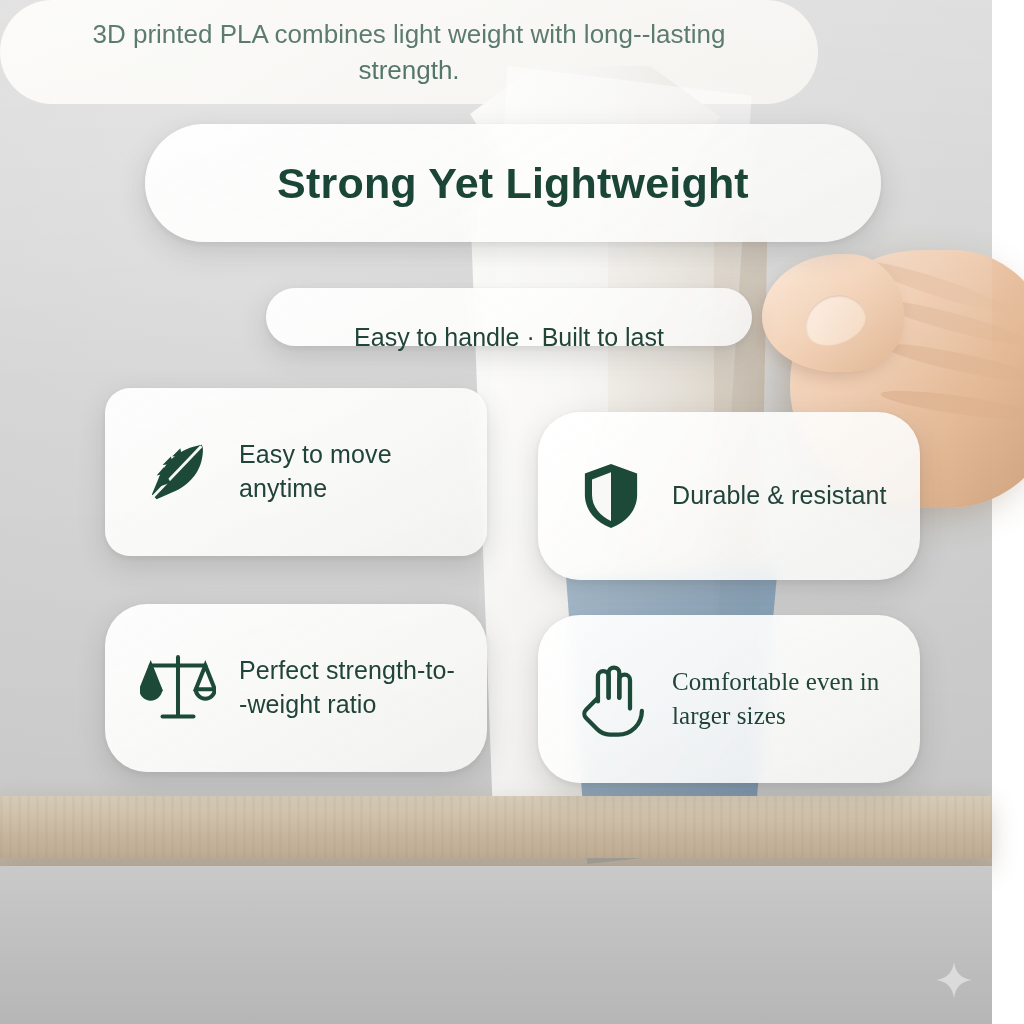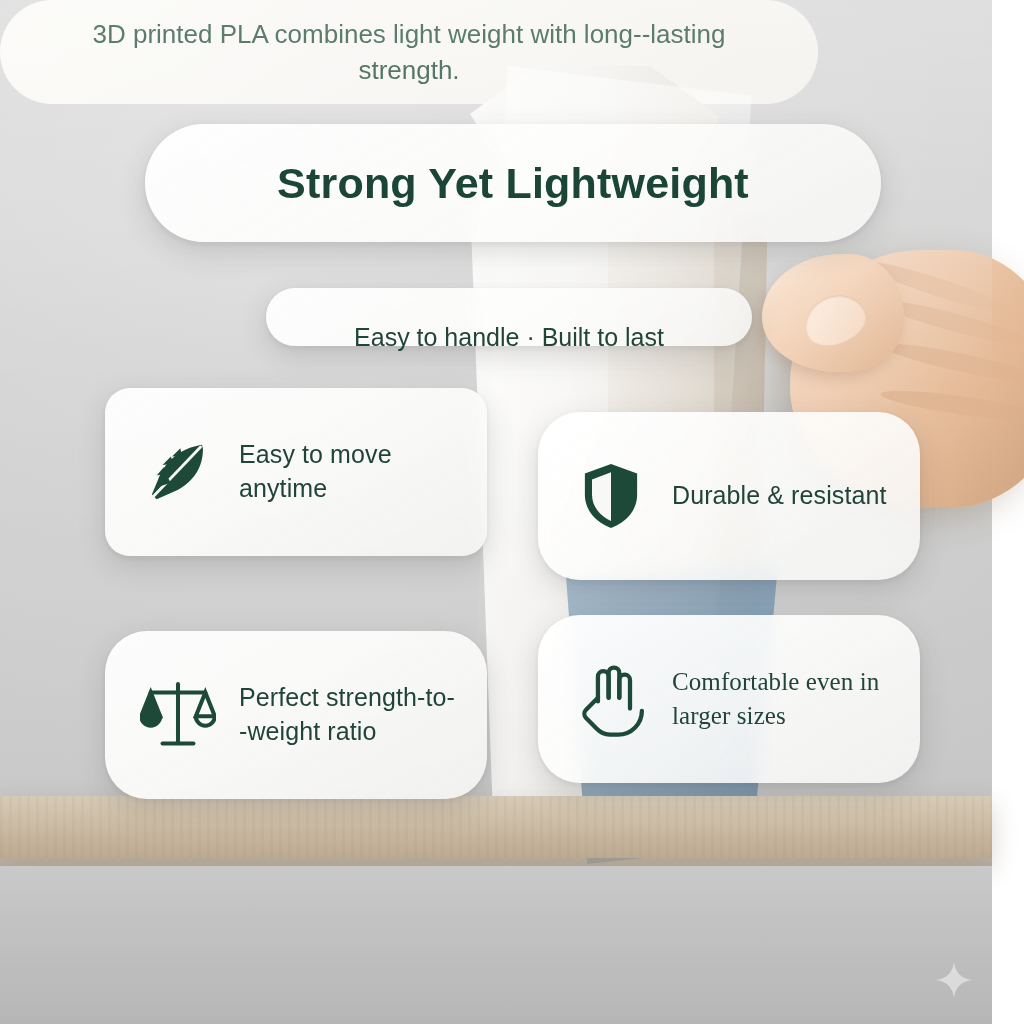--- a/index.html
+++ b/index.html
@@ -142,21 +142,21 @@
   #subtitle-text{ color:#22453a; font-size:25px;margin-top:41px; }
 
   
   .card{
     width:382px; height:168px; border-radius:42px;
     display:flex; align-items:center; gap:22px;
     padding:0 26px 0 34px;
   }
   #card-0{ left:105px; top:388px;border-radius:25px; }
   #card-1{ left:538px; top:388px;margin-top:24px; }
-  #card-2{ left:105px; top:631px; }
+  #card-2{ left:105px; top:604px; }
   #card-3{ left:538px; top:615px;font-family:Liberation Serif, serif; }
 
   .card-icon{ flex:0 0 auto; width:78px; height:78px; display:flex; align-items:center; justify-content:center; }
   .card-icon svg{ width:76px; height:76px; display:block; }
   .card-label{
     color:#21443a; font-size:25px; line-height:1.35; letter-spacing:.1px;
   }
 
   
   #footer-banner{

